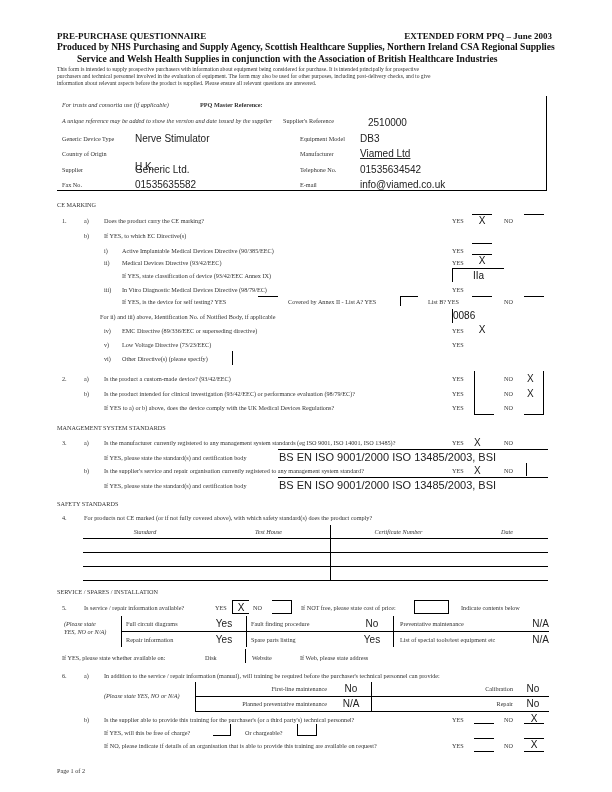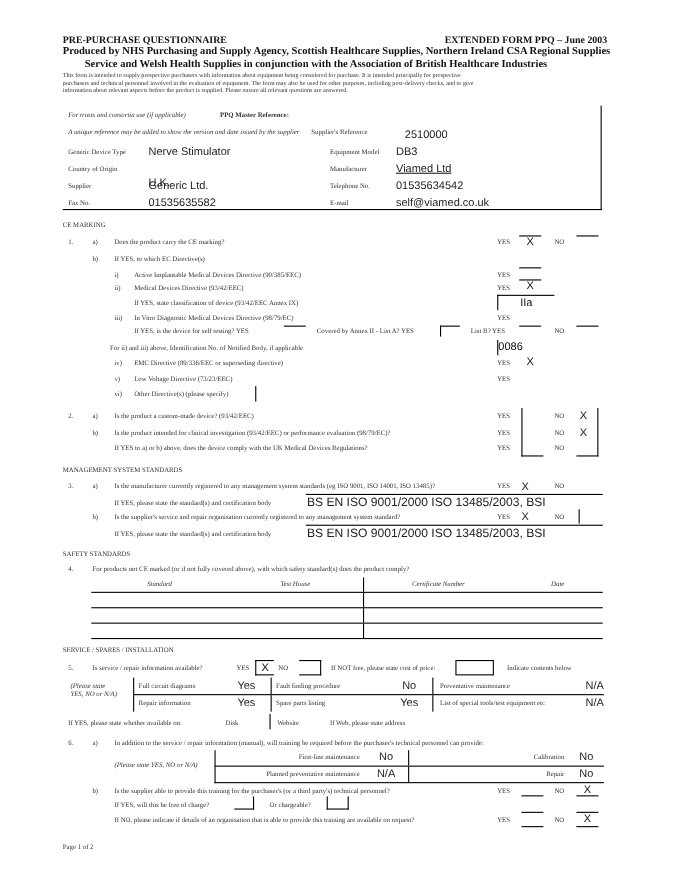--- a/index.html
+++ b/index.html
@@ -45,21 +45,21 @@
 <div class="abs ans" style="left:360px;top:148px;text-decoration:underline;">Viamed Ltd</div>
 
 <div class="abs tiny" style="left:62px;top:166px;">Supplier</div>
 <div class="abs ans" style="left:135px;top:164px;">Generic Ltd.</div>
 <div class="abs tiny" style="left:300px;top:166px;">Telephone No.</div>
 <div class="abs ans" style="left:360px;top:164px;text-align:center;">01535634542</div>
 
 <div class="abs tiny" style="left:62px;top:181px;">Fax No.</div>
 <div class="abs ans" style="left:135px;top:179px;">01535635582</div>
 <div class="abs tiny" style="left:300px;top:181px;">E-mail</div>
-<div class="abs ans" style="left:360px;top:179px;">self@viamed.co.uk</div>
+<div class="abs ans" style="left:360px;top:179px;">info@viamed.co.uk</div>
 
 <div class="abs tiny" style="left:57px;top:201px;">CE MARKING</div>
 
 <div class="abs tiny" style="left:62px;top:217px;">1.</div>
 <div class="abs tiny" style="left:84px;top:217px;">a)</div>
 <div class="abs tiny" style="left:104px;top:217px;">Does the product carry the CE marking?</div>
 <div class="abs tiny" style="left:452px;top:217px;">YES</div>
 <div class="cb top" style="left:472px;top:214px;">X</div>
 <div class="abs tiny" style="left:504px;top:217px;">NO</div>
 <div class="cb top" style="left:524px;top:214px;"></div>

